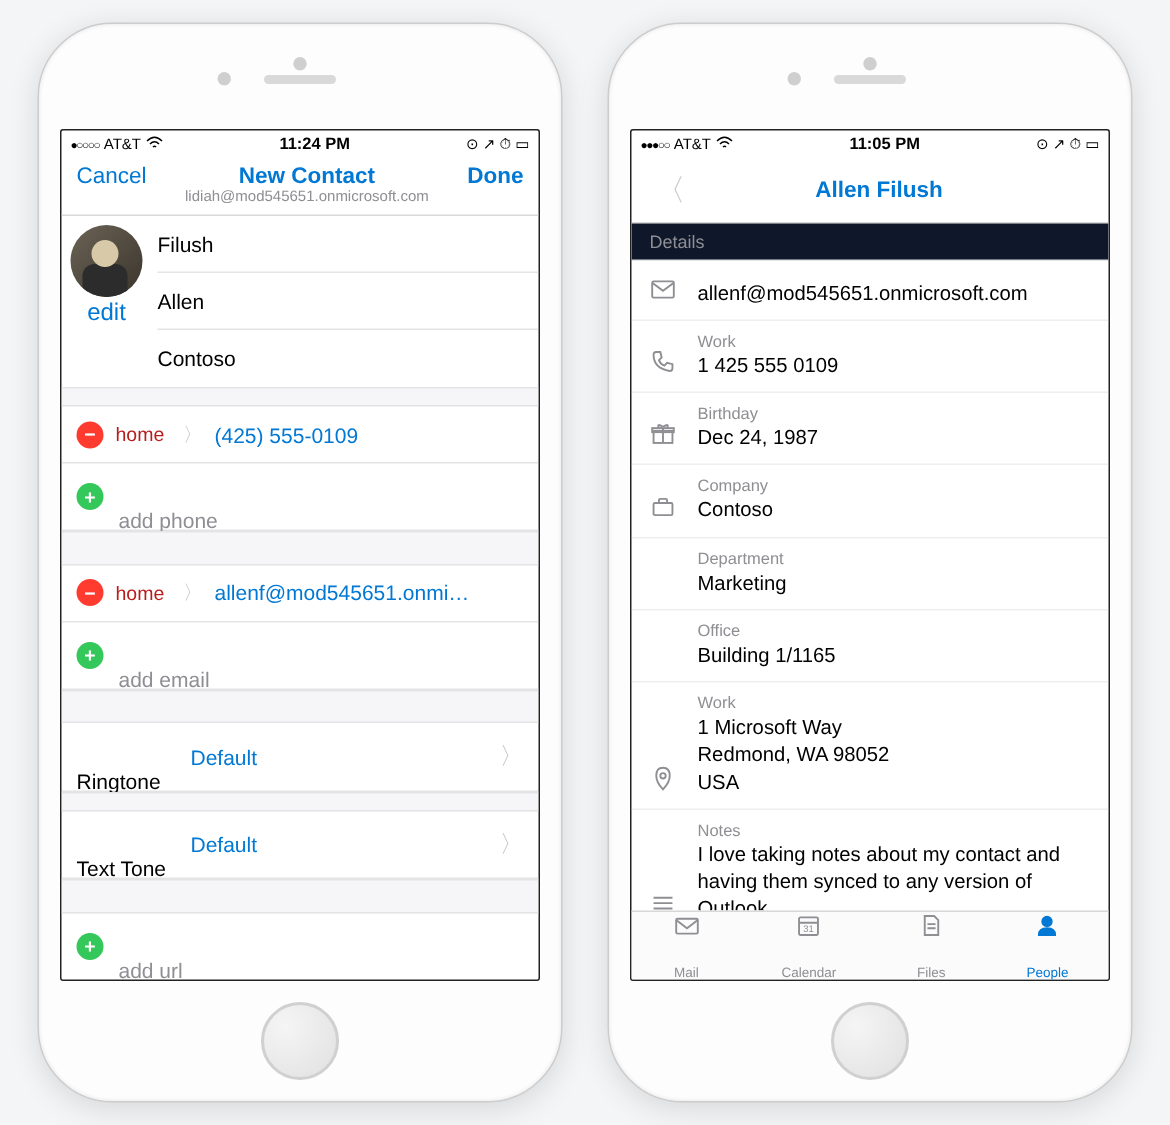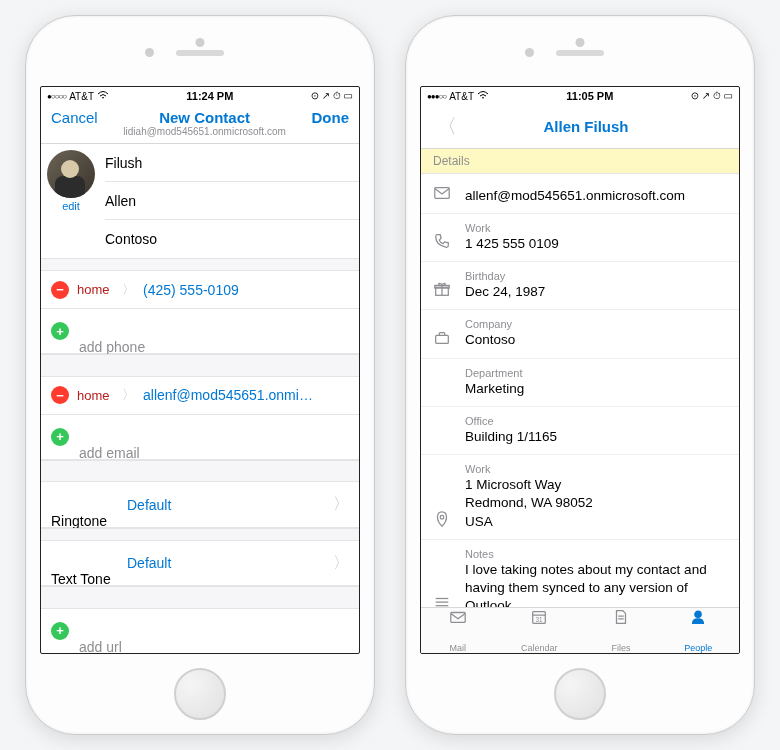--- a/index.html
+++ b/index.html
@@ -85,38 +85,38 @@
   .avatar::after {
     content:""; position:absolute; left:14px; top:10px; width:18px; height:18px;
     background: #d8c9a8; border-radius:50%;
   }
   .avatar::before {
     content:""; position:absolute; left:8px; top:26px; width:30px; height:22px;
     background:#2c2c2c; border-radius:8px 8px 0 0;
   }
   .name-fields { flex:1; }
   .name-fields .row { padding-left: 0; }
-  .edit-link { color:#0078d4; font-size:11px; text-align:center; width:60px; margin-bottom:6px; }
+  .edit-link { color:#0078d4; font-size:16px; text-align:center; width:60px; margin-bottom:6px; }
   .gap { height: 24px; background: #f6f6f8; border-top:0.5px solid #e4e4e6; border-bottom:0.5px solid #e4e4e6; }
   .gap-sm { height: 14px; background: #f6f6f8; border-top:0.5px solid #e4e4e6; border-bottom:0.5px solid #e4e4e6; }
   .minus {
     width:18px;height:18px;border-radius:50%;background:#ff3b30;color:#fff;
     display:flex;align-items:center;justify-content:center;font-weight:700;font-size:13px;margin-right:8px;
   }
   .plus {
     width:18px;height:18px;border-radius:50%;background:#34c759;color:#fff;
     display:flex;align-items:center;justify-content:center;font-weight:700;font-size:13px;margin-right:10px;
   }
   .type-cell { color:#b91c1c; font-size:13px; min-width:44px; }
   .chev { color:#c7c7cc; font-size:13px; margin:0 8px 0 1px; }
   .disclosure { color:#c7c7cc; font-size:16px; margin-left:auto;}
   .field-val { color:#0078d4; font-size:14px; overflow:hidden; text-overflow:ellipsis; white-space:nowrap; }
   .back-chev { color:#c7c7cc; font-size:20px; padding:2px 6px; }
   .section-header {
-    background:#fef9c3; color:#8e8e93; font-size:12px; padding:5px 12px;
+    background:#0f172a; color:#8e8e93; font-size:12px; padding:5px 12px;
     border-bottom:0.5px solid #e4e4e6;
   }
   .detail-row { display:flex; padding:8px 12px; border-bottom:0.5px solid #eee; align-items:flex-end; }
   .detail-icon { width:22px; color:#8e8e93; margin-right:10px; margin-top:2px; flex-shrink:0; }
   .detail-icon svg { width:18px; height:18px; stroke:#8e8e93; fill:none; stroke-width:1.4; }
   .detail-body { flex:1; }
   .detail-label { color:#8e8e93; font-size:11px; margin-bottom:1px; }
   .detail-value { color:#000; font-size:13.5px; line-height:1.35; }
   .tab-bar {
     display:flex; justify-content:space-around; align-items:center;

